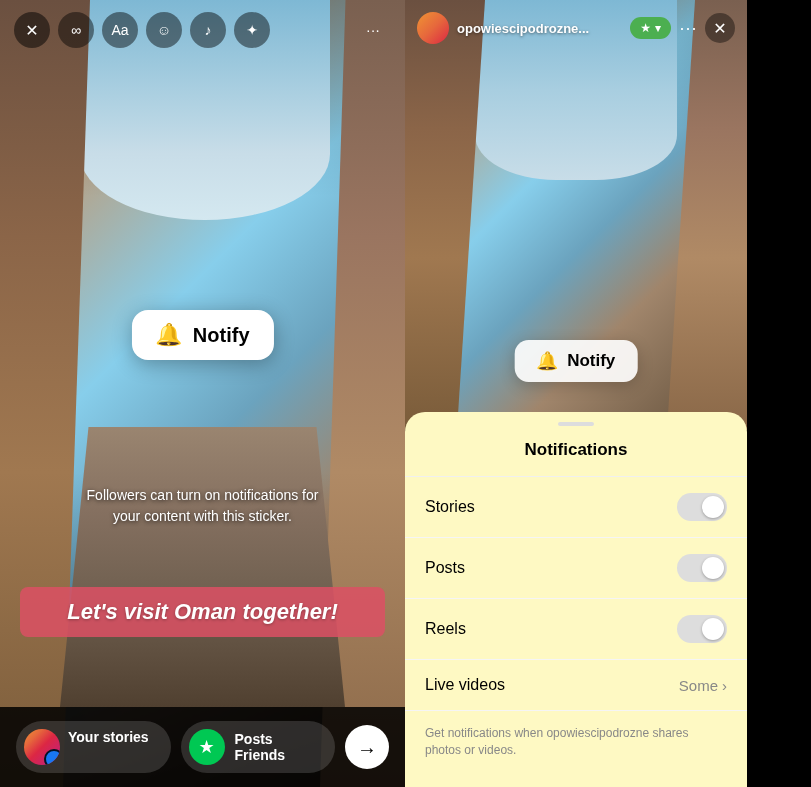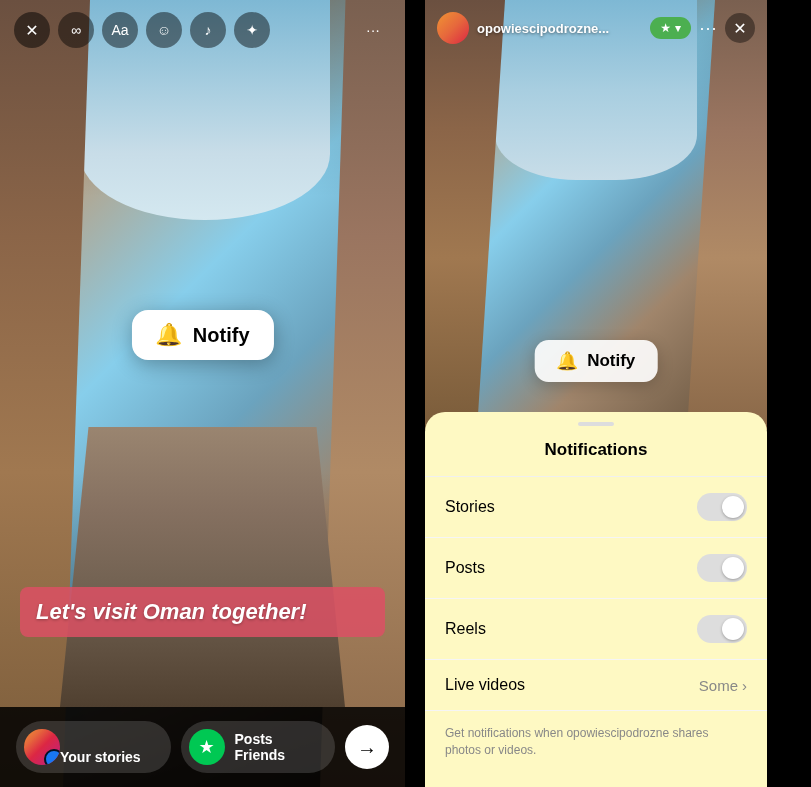--- a/index.html
+++ b/index.html
@@ -143,20 +143,21 @@
 
     
     .banner-text {
       position: absolute;
       bottom: 150px;
       left: 20px;
       right: 20px;
       background: rgba(220, 80, 100, 0.85);
       border-radius: 8px;
       padding: 12px 16px;
+      text-align: center;
       z-index: 10;
     }
     .banner-text span {
       color: white;
       font-size: 22px;
       font-weight: 700;
       font-style: italic;
       text-shadow: 0 1px 3px rgba(0,0,0,0.3);
     }
 
@@ -168,22 +169,22 @@
       background: rgba(0,0,0,0.85);
       display: flex;
       align-items: center;
       justify-content: space-between;
       padding: 0 16px;
       gap: 10px;
       z-index: 10;
     }
     .bottom-pill {
       display: flex;
-      align-items: flex-end;
-      gap: 0;
+      align-items: flex-start;
+      gap: 8px;
       background: rgba(255,255,255,0.15);
       border-radius: 50px;
       padding: 8px 18px 8px 8px;
       cursor: pointer;
       flex: 1;
     }
     .bottom-avatar {
       width: 36px; height: 36px;
       border-radius: 50%;
       background: linear-gradient(135deg, #f09433, #e6683c, #dc2743, #cc2366, #bc1888);
@@ -237,21 +238,20 @@
     }
     .arrow-btn span { font-size: 20px; }
 
     
     .right-panel {
       width: 342px;
       height: 787px;
       position: relative;
       overflow: hidden;
       flex-shrink: 0;
-      margin-left: 20px;
     }
 
     
     .right-story-bg {
       width: 100%;
       height: 430px;
       position: absolute;
       top: 0; left: 0;
       background:
         linear-gradient(180deg, rgba(0,0,0,0.2) 0%, transparent 30%),
@@ -442,20 +442,22 @@
     <button class="toolbar-btn">♪</button>
     <button class="toolbar-btn">✦</button>
     <button class="toolbar-btn more-btn">···</button>
   </div>
 
   <div class="notify-sticker">
     <span class="notify-bell">🔔</span>
     <span class="notify-text">Notify</span>
   </div>
 
+  <div class="followers-text">Followers can turn on notifications
+for your content with this sticker.</div>
 
   <div class="banner-text">
     <span>Let's visit Oman together!</span>
   </div>
 
   <div class="bottom-bar">
     <div class="bottom-pill">
       <div class="bottom-avatar"></div>
       <span class="bottom-pill-label">Your stories</span>
     </div>

